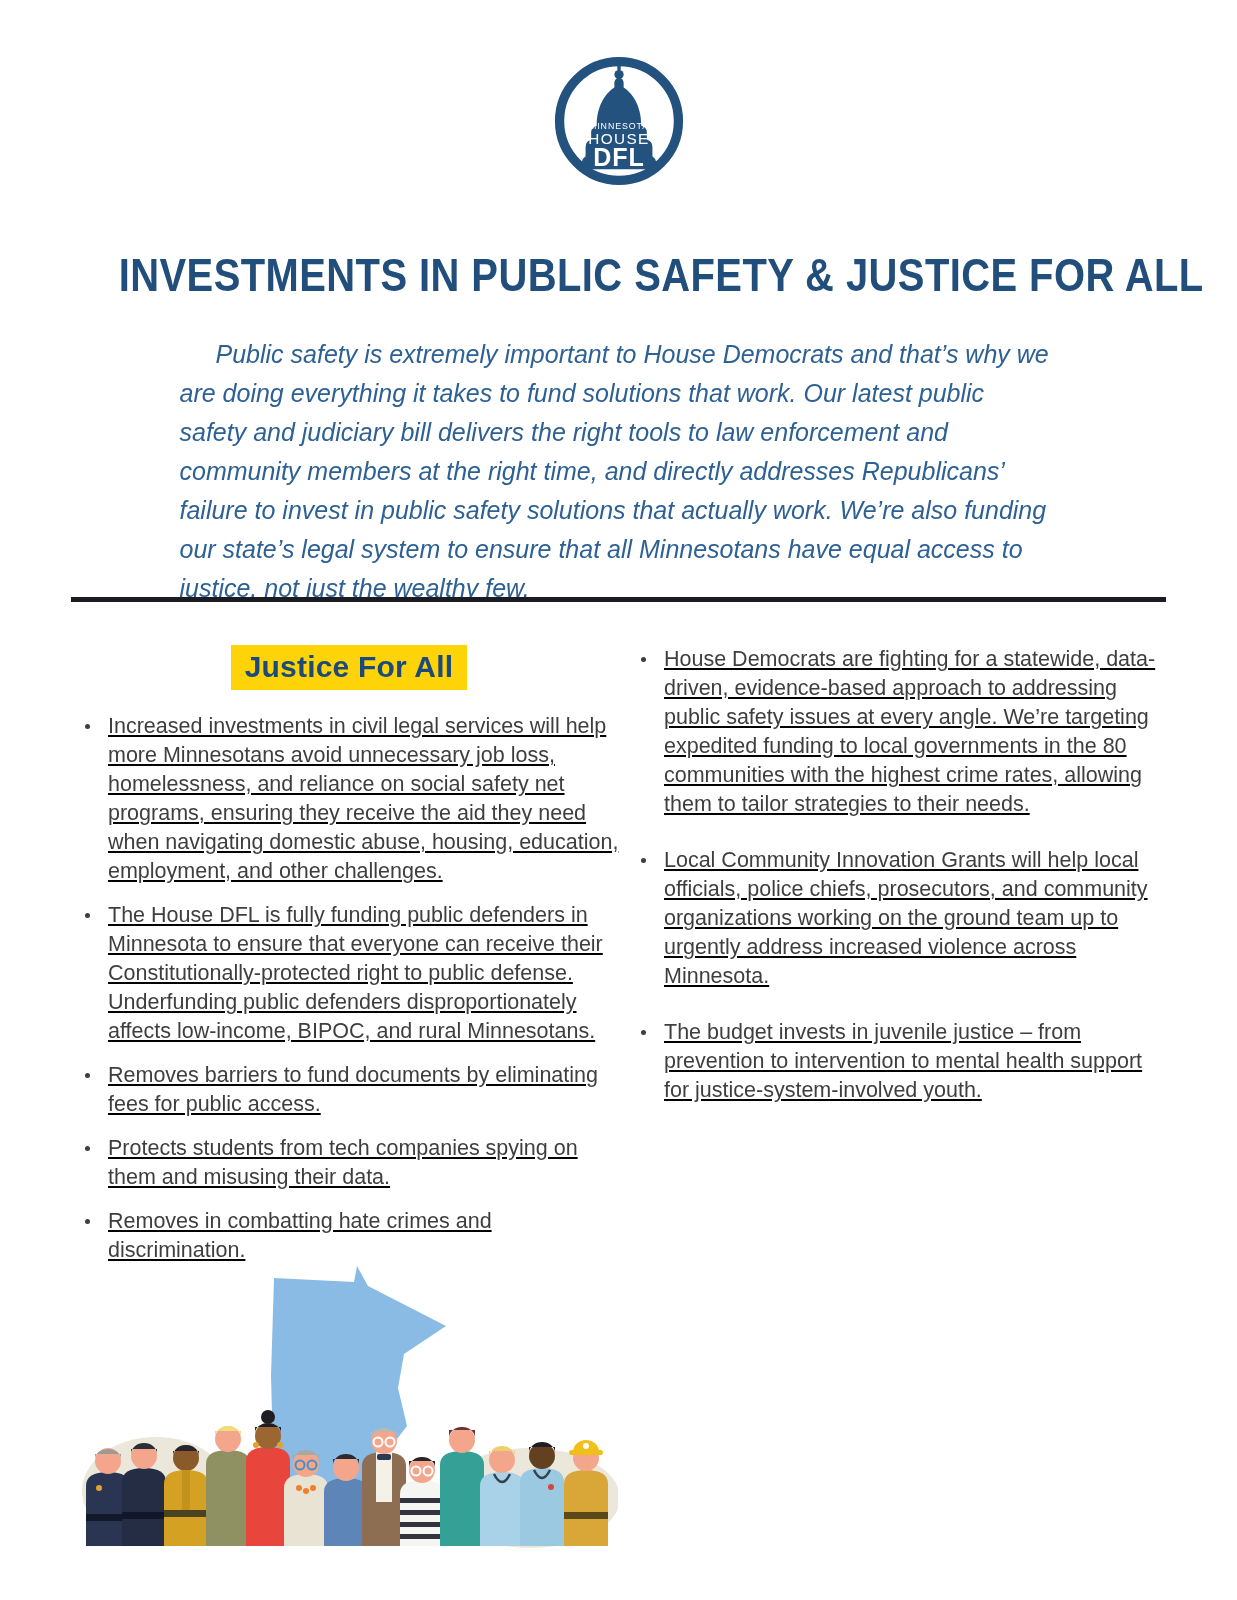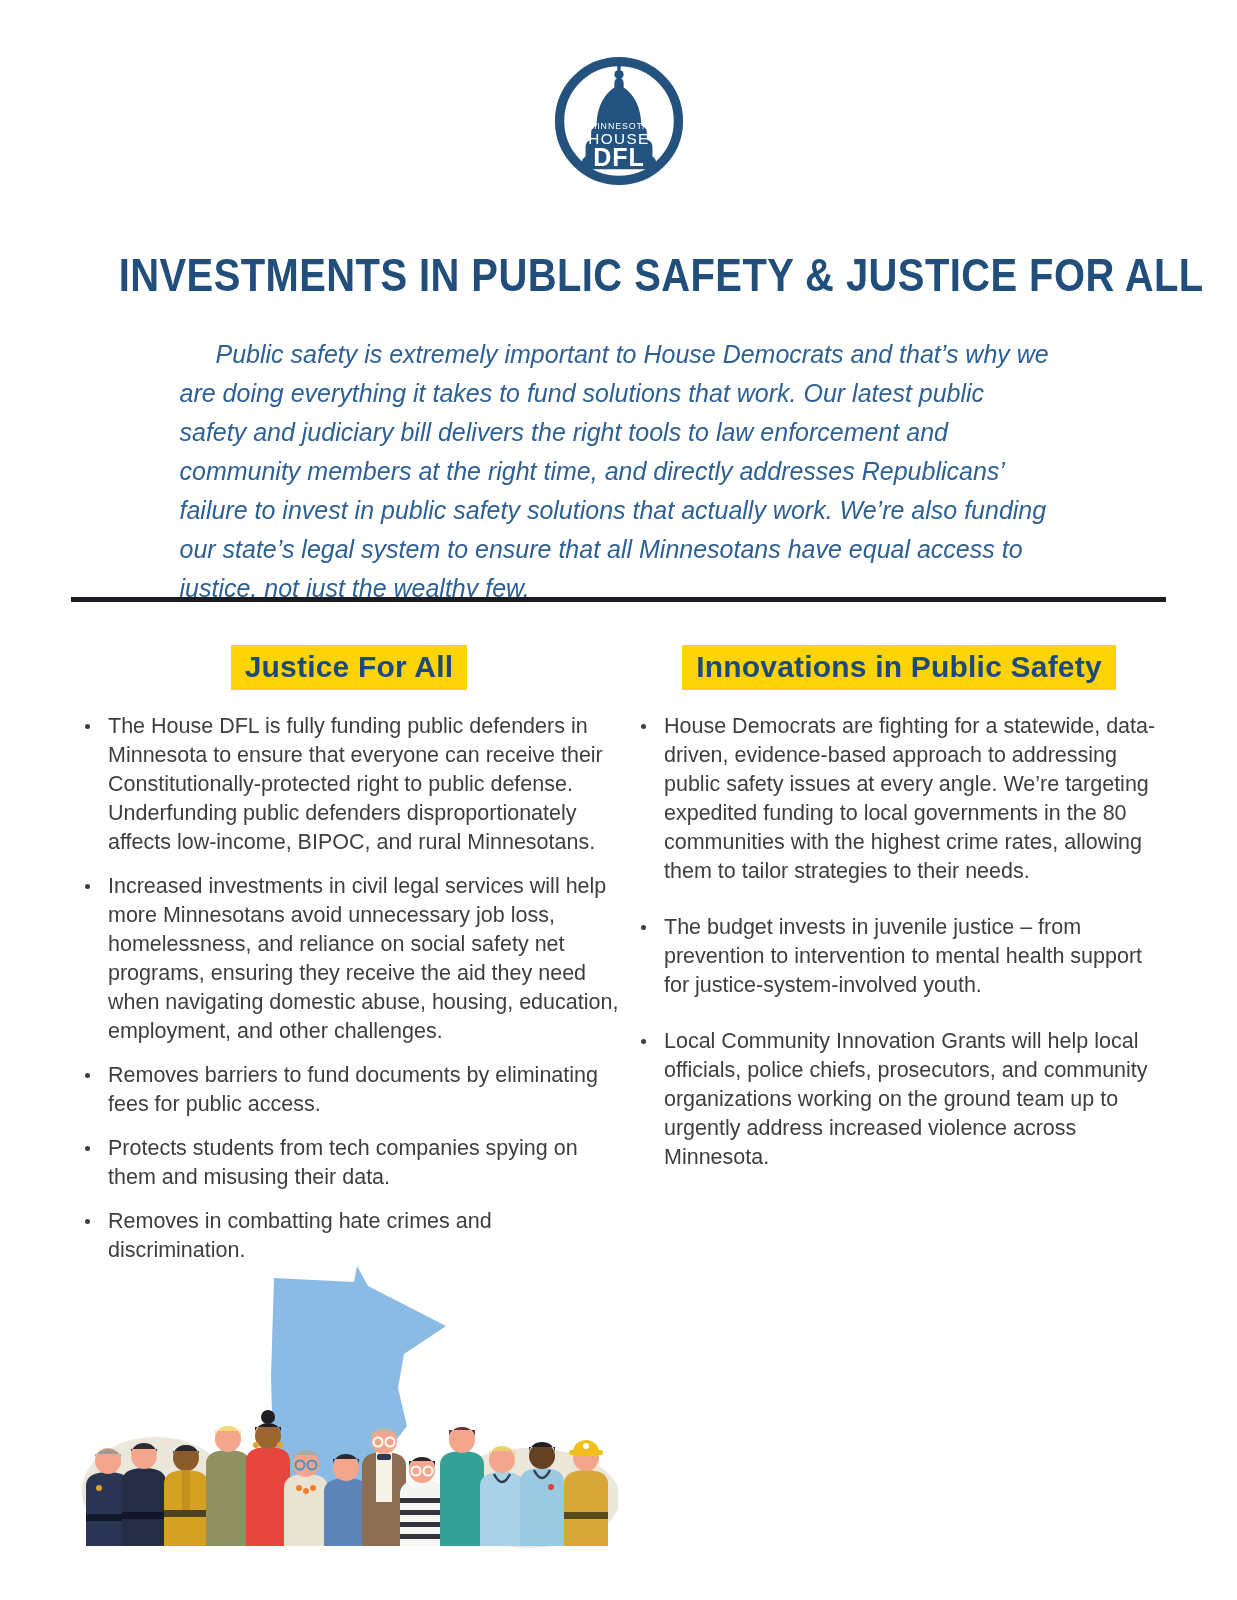--- a/index.html
+++ b/index.html
@@ -23,21 +23,21 @@
   .intro{
     position:absolute;top:310px;left:50%;transform:translateX(-50%);
     width:878px;color:#2d6094;font-style:italic;font-size:25px;line-height:39px;
     text-indent:36px;
   }
 
   
   .divider{position:absolute;top:597px;left:71px;width:1095px;height:5px;background:#1b1b22;}
 
   
-  .columns{position:absolute;top:645px;left:75px;width:1092px;display:flex;}
+  .columns{position:absolute;top:645px;left:75px;width:1092px;display:flex;text-decoration:underline;}
   .col{box-sizing:border-box;}
   .col-left{width:548px;margin-right:8px;}
   .col-right{width:536px;}
   .col-heading{text-align:center;margin:0 0 22px 0;}
   .col-heading span{
     display:inline-block;background:#fed307;color:#1c4a7b;
     font-weight:bold;font-size:30px;padding:5px 14px 6px 14px;letter-spacing:.2px;
   }
   ul.bullets{list-style:none;margin:0;padding:0;color:#3e3e40;font-size:21.5px;line-height:29px;}
   ul.bullets li{position:relative;padding-left:33px;}
@@ -89,43 +89,40 @@
   <div class="divider"></div>
 
   <div class="columns">
 
     <div class="col col-left">
       <h2 class="col-heading">
         <span>Justice For All</span>
       </h2>
       <ul class="bullets">
 
+          <li>Increased investments in civil legal services will help more Minnesotans avoid unnecessary job loss, homelessness, and reliance on social safety net programs, ensuring they receive the aid they need when navigating domestic abuse, housing, education, employment, and other challenges.</li>
+
           <li>The House DFL is fully funding public defenders in Minnesota to ensure that everyone can receive their Constitutionally-protected right to public defense. Underfunding public defenders disproportionately affects low-income, BIPOC, and rural Minnesotans.</li>
-
-          <li>Increased investments in civil legal services will help more Minnesotans avoid unnecessary job loss, homelessness, and reliance on social safety net programs, ensuring they receive the aid they need when navigating domestic abuse, housing, education, employment, and other challenges.</li>
 
           <li>Removes barriers to fund documents by eliminating fees for public access.</li>
 
           <li>Protects students from tech companies spying on them and misusing their data.</li>
 
           <li>Removes in combatting hate crimes and discrimination.</li>
         </ul>
     </div>
 
     <div class="col col-right">
-      <h2 class="col-heading">
-        <span>Innovations in Public Safety</span>
-      </h2>
       <ul class="bullets">
 
           <li>House Democrats are fighting for a statewide, data-driven, evidence-based approach to addressing public safety issues at every angle. We’re targeting expedited funding to local governments in the 80 communities with the highest crime rates, allowing them to tailor strategies to their needs.</li>
 
+          <li>Local Community Innovation Grants will help local officials, police chiefs, prosecutors, and community organizations working on the ground team up to urgently address increased violence across Minnesota.</li>
+
           <li>The budget invests in juvenile justice – from prevention to intervention to mental health support for justice-system-involved youth.</li>
-
-          <li>Local Community Innovation Grants will help local officials, police chiefs, prosecutors, and community organizations working on the ground team up to urgently address increased violence across Minnesota.</li>
 
 
         </ul>
     </div>
 
   </div>
 
   <div class="illustration" role="img" aria-label="Diverse group of Minnesotans - police officers, firefighters, medical workers, elders and youth - standing in front of a light blue Minnesota state shape">
     <svg width="540" height="300" viewBox="0 0 540 300">
 

